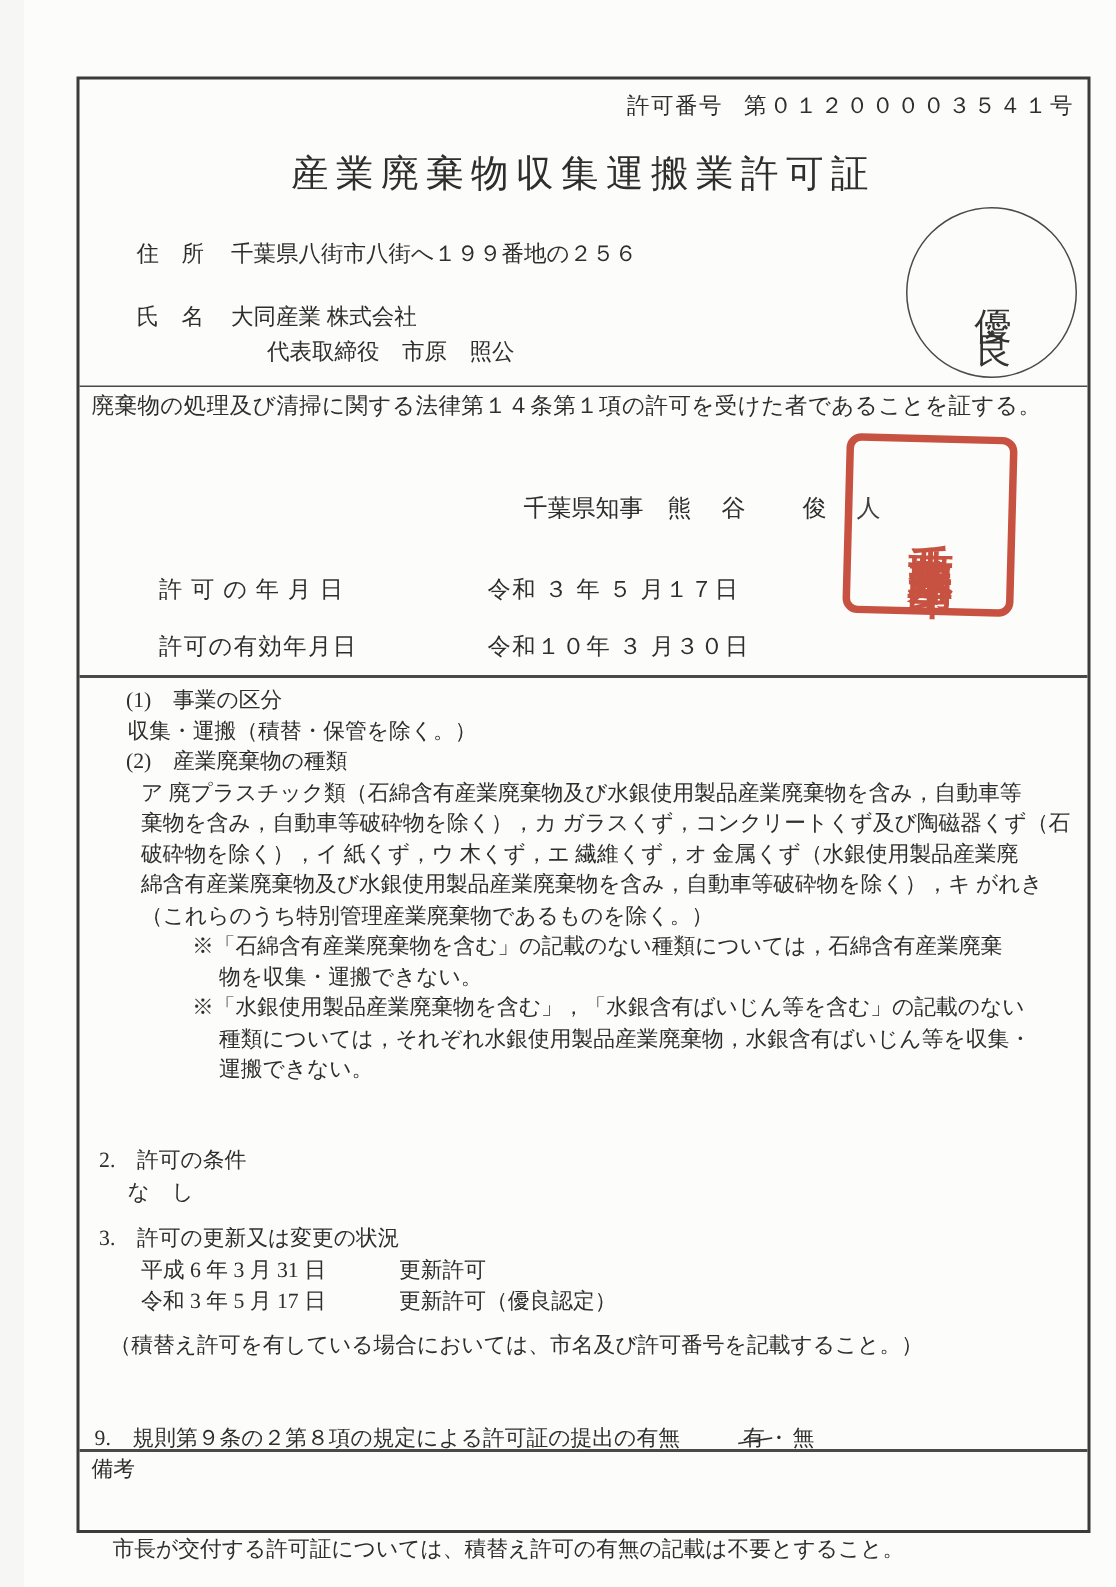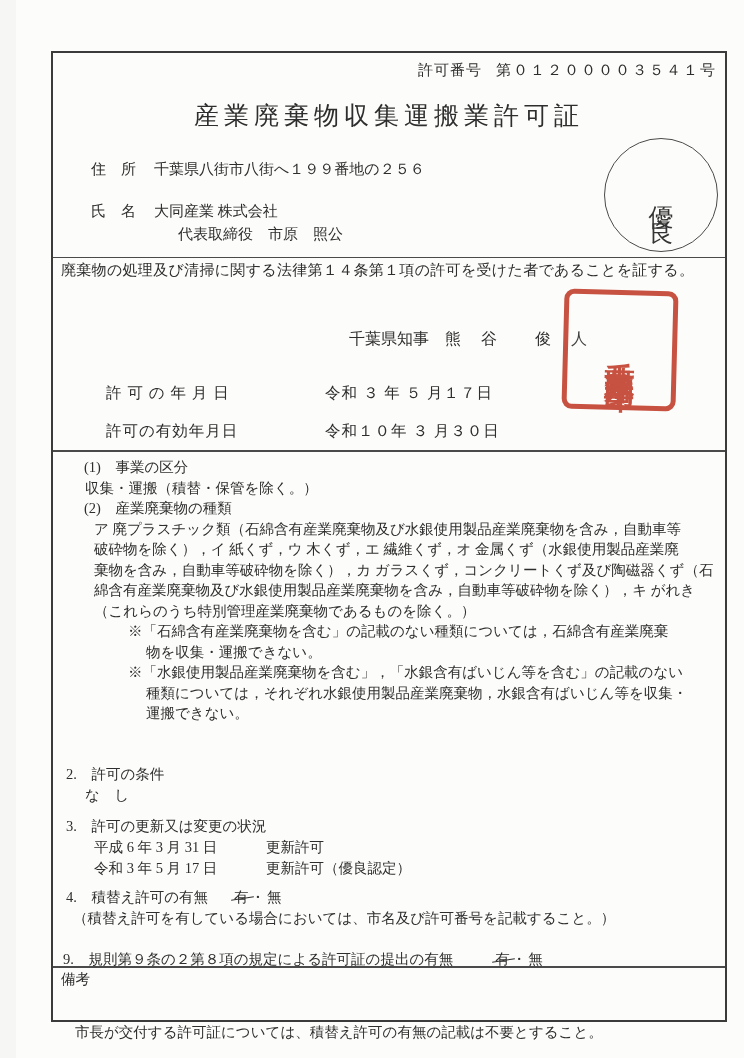--- a/index.html
+++ b/index.html
@@ -136,22 +136,22 @@
       <span class="dvalue">令和１０年 ３ 月３０日</span>
     </div>
 
     <div class="hr hr2"></div>
 
     <div class="flow sec1">
       <div class="line pl31">(1)　事業の区分</div>
       <div class="line pl48">収集・運搬（積替・保管を除く。）</div>
       <div class="line pl31">(2)　産業廃棄物の種類</div>
       <div class="line pl41">ア 廃プラスチック類（石綿含有産業廃棄物及び水銀使用製品産業廃棄物を含み，自動車等</div>
+      <div class="line pl41">棄物を含み，自動車等破砕物を除く），カ ガラスくず，コンクリートくず及び陶磁器くず（石</div>
       <div class="line pl41">破砕物を除く），イ 紙くず，ウ 木くず，エ 繊維くず，オ 金属くず（水銀使用製品産業廃</div>
-      <div class="line pl41">棄物を含み，自動車等破砕物を除く），カ ガラスくず，コンクリートくず及び陶磁器くず（石</div>
       <div class="line pl41">綿含有産業廃棄物及び水銀使用製品産業廃棄物を含み，自動車等破砕物を除く），キ がれき</div>
       <div class="line pl41">（これらのうち特別管理産業廃棄物であるものを除く。）</div>
       <div class="line pl75">※「石綿含有産業廃棄物を含む」の記載のない種類については，石綿含有産業廃棄</div>
       <div class="line pl93">物を収集・運搬できない。</div>
       <div class="line pl75">※「水銀使用製品産業廃棄物を含む」，「水銀含有ばいじん等を含む」の記載のない</div>
       <div class="line pl93">種類については，それぞれ水銀使用製品産業廃棄物，水銀含有ばいじん等を収集・</div>
       <div class="line pl93">運搬できない。</div>
     </div>
 
     <div class="flow sec2">
@@ -163,23 +163,20 @@
       <div class="line pl13">3.　許可の更新又は変更の状況</div>
       <div class="line pl41 s3row">
         <span class="s3date">平成 6 年 3 月 31 日</span><span>更新許可</span>
       </div>
       <div class="line pl41 s3row">
         <span class="s3date">令和 3 年 5 月 17 日</span><span>更新許可（優良認定）</span>
       </div>
     </div>
 
     <div class="flow sec4">
-      <div class="line pl13">
-        <span>4.　積替え許可の有無</span><span class="choice"><span class="struck">有</span><span>・</span><span>無</span></span>
-      </div>
       <div class="line pl20">（積替え許可を有している場合においては、市名及び許可番号を記載すること。）</div>
     </div>
 
     <div class="flow sec5">
       <div class="line pl10">
         <span>9.　規則第９条の２第８項の規定による許可証の提出の有無</span><span class="choice-far"><span class="struck">有</span><span>・</span><span>無</span></span>
       </div>
     </div>
 
     <div class="hr hr3"></div>

